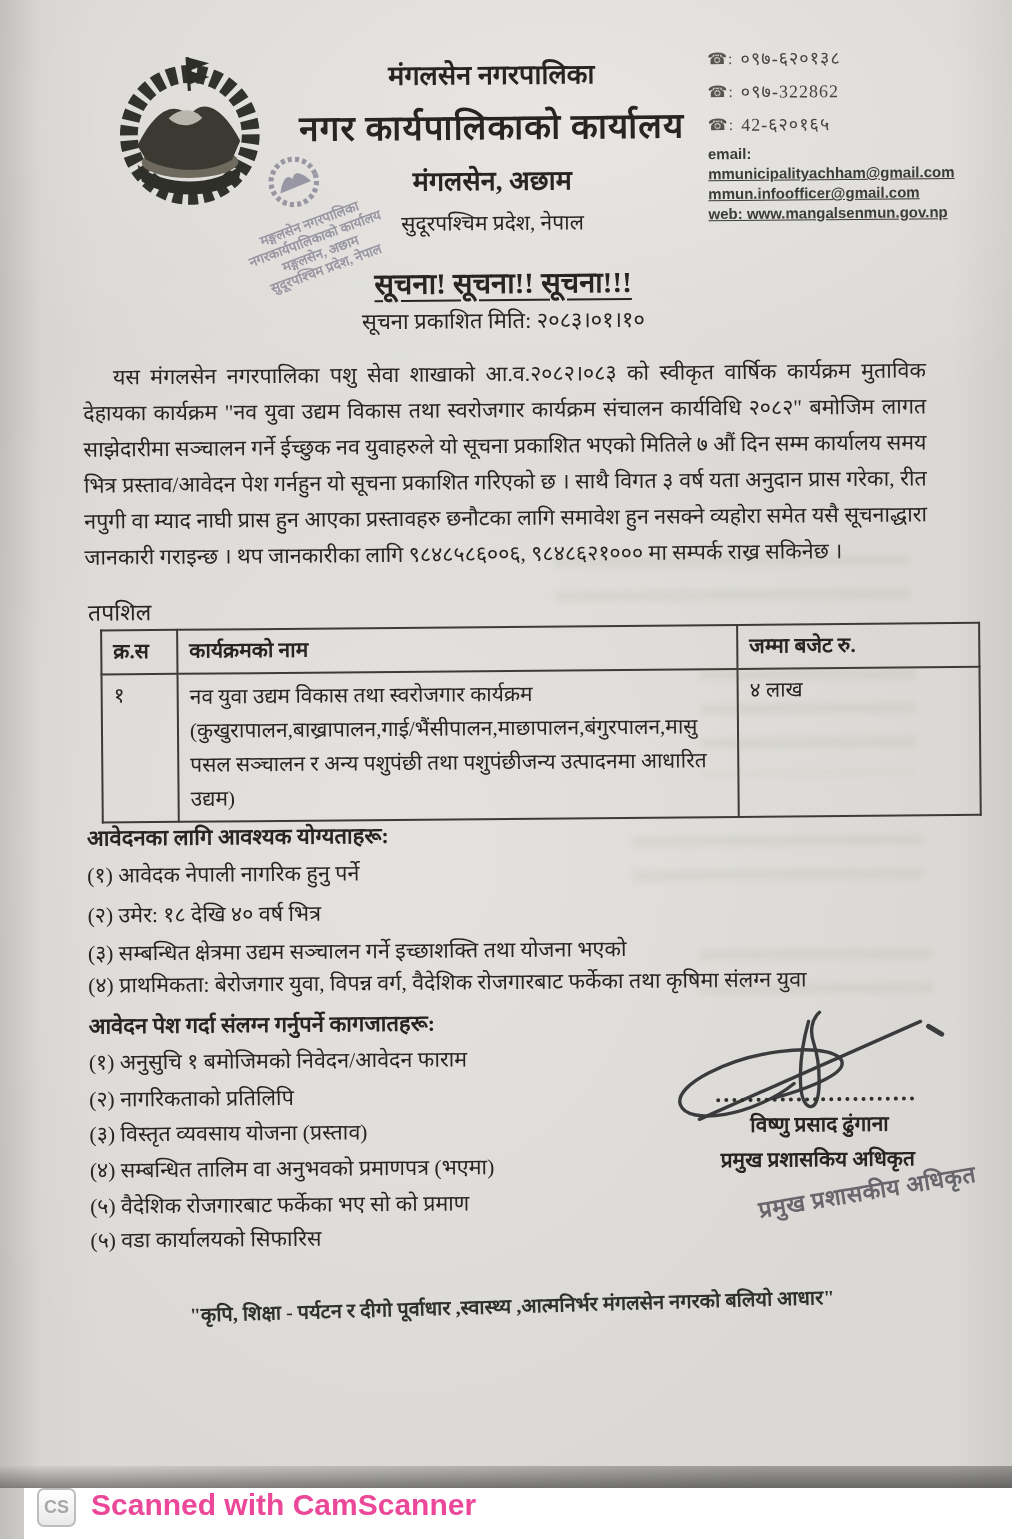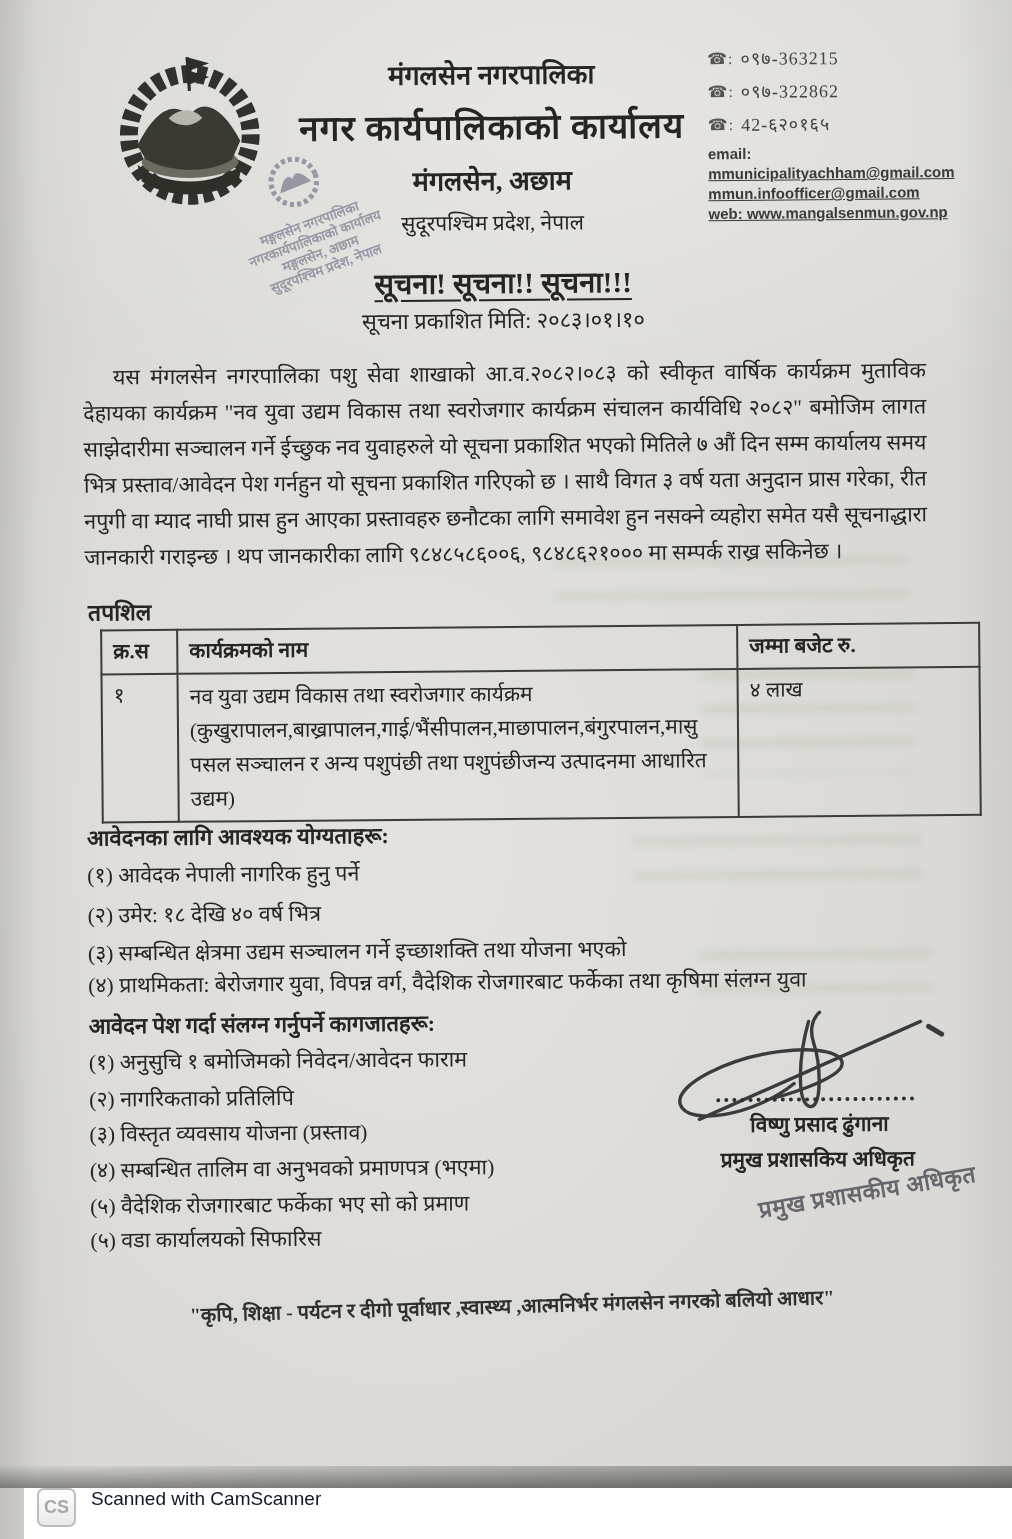--- a/index.html
+++ b/index.html
@@ -35,21 +35,21 @@
   .stamp .ln{font-size:13.5px;line-height:16px;white-space:nowrap;}
   .stamp-emblem{margin:0 auto 4px auto;width:62px;height:58px;}
 
   
   .notice-title{left:0;top:262px;width:1012px;text-align:center;font-size:29px;font-weight:700;
                 text-decoration:underline;text-underline-offset:6px;text-decoration-thickness:2px;}
   .notice-date{left:0;top:304px;width:1012px;text-align:center;font-size:22px;}
 
   .body-par{left:85px;top:356px;width:843px;font-size:21.5px;line-height:36px;
             text-align:justify;text-indent:30px;}
-  .tapasil{left:88px;top:592px;font-size:23px;font-weight:700;}
+  .tapasil{left:88px;top:592px;font-size:23px;font-weight:400;}
 
   
   table.detail{left:100px;top:626px;position:absolute;border-collapse:collapse;table-layout:fixed;}
   table.detail td,table.detail th{border:2px solid #3c3b36;padding:5px 11px;vertical-align:top;
       font-size:21px;text-align:left;}
   table.detail th{font-weight:700;height:32px;}
   .col-sn{width:52px;border-radius:7px;}.col-prog{width:536px;}.col-bud{width:218px;}
   .prog-cell{line-height:34px;}
 
   .sec-head{font-size:22px;font-weight:700;}
@@ -71,21 +71,21 @@
 
   
   .shadow-band{left:0;top:1466px;width:1012px;height:22px;
       background:linear-gradient(to bottom, transparent, rgba(40,40,40,0.45)),
                  linear-gradient(to right, rgba(0,0,0,0.02), rgba(0,0,0,0.28) 75%);}
   .scan-bar{left:0;top:1488px;width:1012px;height:51px;background:#ffffff;display:flex;
             align-items:flex-start;padding-left:13px;box-sizing:border-box;margin-left:24px;}
   .cs-logo{width:35px;height:35px;border:2px solid #bdbdbd;border-radius:7px;
            background:linear-gradient(#ffffff,#e9e9e9);color:#a7a7a7;font-family:"Liberation Sans",sans-serif;
            font-weight:700;font-size:18px;display:grid;place-items:center;}
-  .scan-text{margin-left:15px;color:#0f172a;font-size:19px;font-family:"Liberation Sans",sans-serif;}
+  .scan-text{margin-left:15px;color:#ec4899;font-size:30px;font-family:"Liberation Sans",sans-serif;font-weight:bold;}
 </style>
 </head>
 <body>
 
 <div class="page">
   <div class="content">
 
     <svg class="abs" style="left:110px;top:50px;" width="168" height="158" viewBox="0 0 160 150">
       <circle cx="80" cy="78" r="58" fill="none" stroke="#32322c" stroke-width="17" stroke-dasharray="9 5"></circle>
       <path d="M78,4 L80,36" stroke="#2e2e29" stroke-width="3" fill="none"></path>
@@ -110,21 +110,21 @@
     <div class="abs title-block">
       <div class="t-muni">मंगलसेन नगरपालिका</div>
       <div class="t-office">नगर कार्यपालिकाको कार्यालय</div>
       <div class="t-loc">मंगलसेन, अछाम</div>
       <div class="t-prov">सुदूरपश्चिम प्रदेश, नेपाल</div>
     </div>
 
     <div class="abs contact">
       <div class="ph-line">
         <span class="ph-ico">☎:</span>
-        <span>०९७-363215</span>
+        <span>०९७-६२०१३८</span>
       </div>
       <div class="ph-line">
         <span class="ph-ico">☎:</span>
         <span>०९७-322862</span>
       </div>
       <div class="ph-line">
         <span class="ph-ico">☎:</span>
         <span>42-६२०१६५</span>
       </div>
       <div class="em-label">email:</div>

